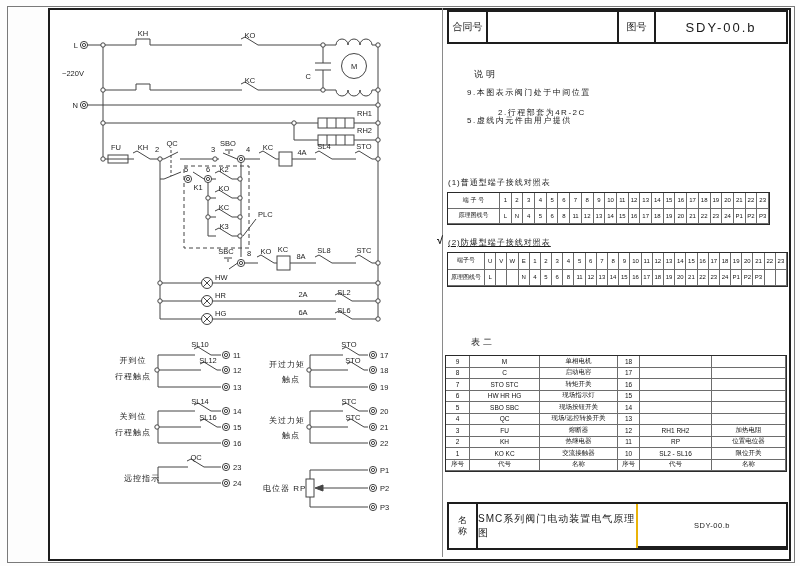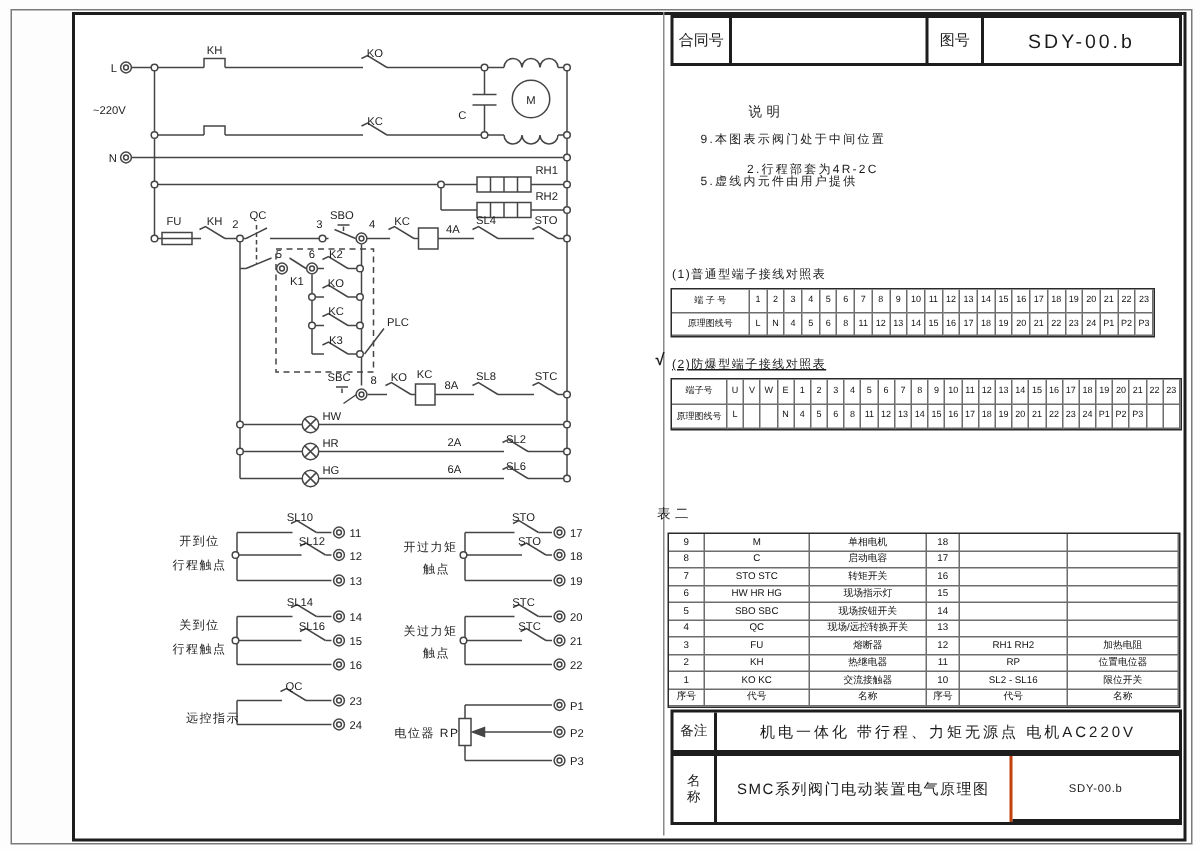--- a/index.html
+++ b/index.html
@@ -15,41 +15,41 @@
   
   .abs{position:absolute;white-space:nowrap;}
   .hdr{position:absolute;left:447px;top:10px;width:341px;height:34px;display:flex;border:2px solid #1d1d1d;box-sizing:border-box;background:#fff;}
   .hdr>div{display:flex;align-items:center;justify-content:center;box-sizing:border-box;border-left:2px solid #1d1d1d;}
   .hdr>div:first-child{border-left:none;}
   .hc1{width:37px;font-size:10px;}
   .hc2{width:131px;}
   .hc3{width:37px;font-size:10px;}
   .hc4{flex:1;font-size:13px;letter-spacing:2px;}
 
-  .note-title{left:499px;top:68px;font-size:9px;letter-spacing:3px;}
+  .note-title{left:474px;top:68px;font-size:9px;letter-spacing:3px;}
   .note-item{left:467px;font-size:8px;letter-spacing:1.5px;}
 
   .sec-title{font-size:9px;letter-spacing:3px;}
   .sub-title{font-size:8px;letter-spacing:1px;}
   .check{font-size:11px;font-weight:bold;}
 
   .tbl{position:absolute;display:grid;border:1px solid #2a2a2a;background:#fff;box-sizing:border-box;}
   .cell{display:flex;align-items:center;justify-content:center;border-right:1px solid #6d6d6d;border-bottom:1px solid #6d6d6d;
         font-size:6px;color:#111;overflow:hidden;white-space:nowrap;}
   #t1{left:447px;top:192px;width:323px;height:33px;grid-template-columns:52px repeat(23,1fr);grid-auto-rows:1fr;}
   #t2{left:447px;top:252px;width:341px;height:35px;grid-template-columns:37px repeat(27,1fr);grid-auto-rows:1fr;}
   #t3{left:445px;top:355px;width:342px;height:117px;grid-template-columns:24px 70px 78px 22px 72px 1fr;grid-auto-rows:1fr;}
   #t3 .cell{font-size:6.5px;}
 
   .remark{position:absolute;left:447px;top:473px;width:341px;height:29px;display:flex;border:2px solid #1d1d1d;box-sizing:border-box;background:#fff;}
   .remark>.lab{width:29px;display:flex;align-items:center;justify-content:center;font-size:9px;border-right:2px solid #1d1d1d;box-sizing:border-box;}
   .remark>.val{flex:1;display:flex;align-items:center;justify-content:center;font-size:10px;letter-spacing:2px;}
   .titleblock{position:absolute;left:447px;top:502px;width:341px;height:48px;display:flex;border:2px solid #1d1d1d;box-sizing:border-box;background:#fff;}
   .titleblock .lab{width:29px;display:flex;flex-direction:column;align-items:center;justify-content:center;font-size:9px;line-height:11px;border-right:2px solid #1d1d1d;box-sizing:border-box;}
-  .titleblock .nm{width:197px;display:flex;align-items:center;justify-content:center;font-size:10px;letter-spacing:1px;border-right:2px solid #c2410c;box-sizing:border-box;}
+  .titleblock .nm{width:160px;display:flex;align-items:center;justify-content:center;font-size:10px;letter-spacing:1px;border-right:2px solid #eab308;box-sizing:border-box;}
   .titleblock .rt{flex:1;display:flex;flex-direction:column;}
   .titleblock .rt>div{flex:1;display:flex;align-items:center;justify-content:center;box-sizing:border-box;}
   .titleblock .rt>div:first-child{border-bottom:2px solid #1d1d1d;font-size:11px;letter-spacing:1.5px;}
   .titleblock .rt>div:last-child{font-size:7.5px;letter-spacing:0.5px;}
 </style>
 </head>
 <body>
 
 <div class="page">
   <div class="outer"></div>
@@ -435,21 +435,21 @@
       <div class="cell">22</div>
       <div class="cell">23</div>
       <div class="cell">24</div>
       <div class="cell">P1</div>
       <div class="cell">P2</div>
       <div class="cell">P3</div>
       <div class="cell"></div>
       <div class="cell"></div>
     </div>
 
-  <div class="abs sec-title" style="left:438px;top:336px;">表二</div>
+  <div class="abs sec-title" style="left:471px;top:336px;">表二</div>
   <div id="t3" class="tbl">
       <div class="cell">9</div>
       <div class="cell">M</div>
       <div class="cell">单相电机</div>
       <div class="cell">18</div>
       <div class="cell"></div>
       <div class="cell"></div>
       <div class="cell">8</div>
       <div class="cell">C</div>
       <div class="cell">启动电容</div>
@@ -499,24 +499,20 @@
       <div class="cell">SL2 - SL16</div>
       <div class="cell">限位开关</div>
       <div class="cell">序号</div>
       <div class="cell">代号</div>
       <div class="cell">名称</div>
       <div class="cell">序号</div>
       <div class="cell">代号</div>
       <div class="cell">名称</div>
     </div>
 
-  <div class="remark">
-    <div class="lab">备注</div>
-    <div class="val">机电一体化 带行程、力矩无源点 电机AC220V</div>
-  </div>
 
   <div class="titleblock">
     <div class="lab">
       <span>名</span>
       <span>称</span>
     </div>
     <div class="nm">SMC系列阀门电动装置电气原理图</div>
     <div class="rt">
       <div>SDY-00.b</div>
     </div>

